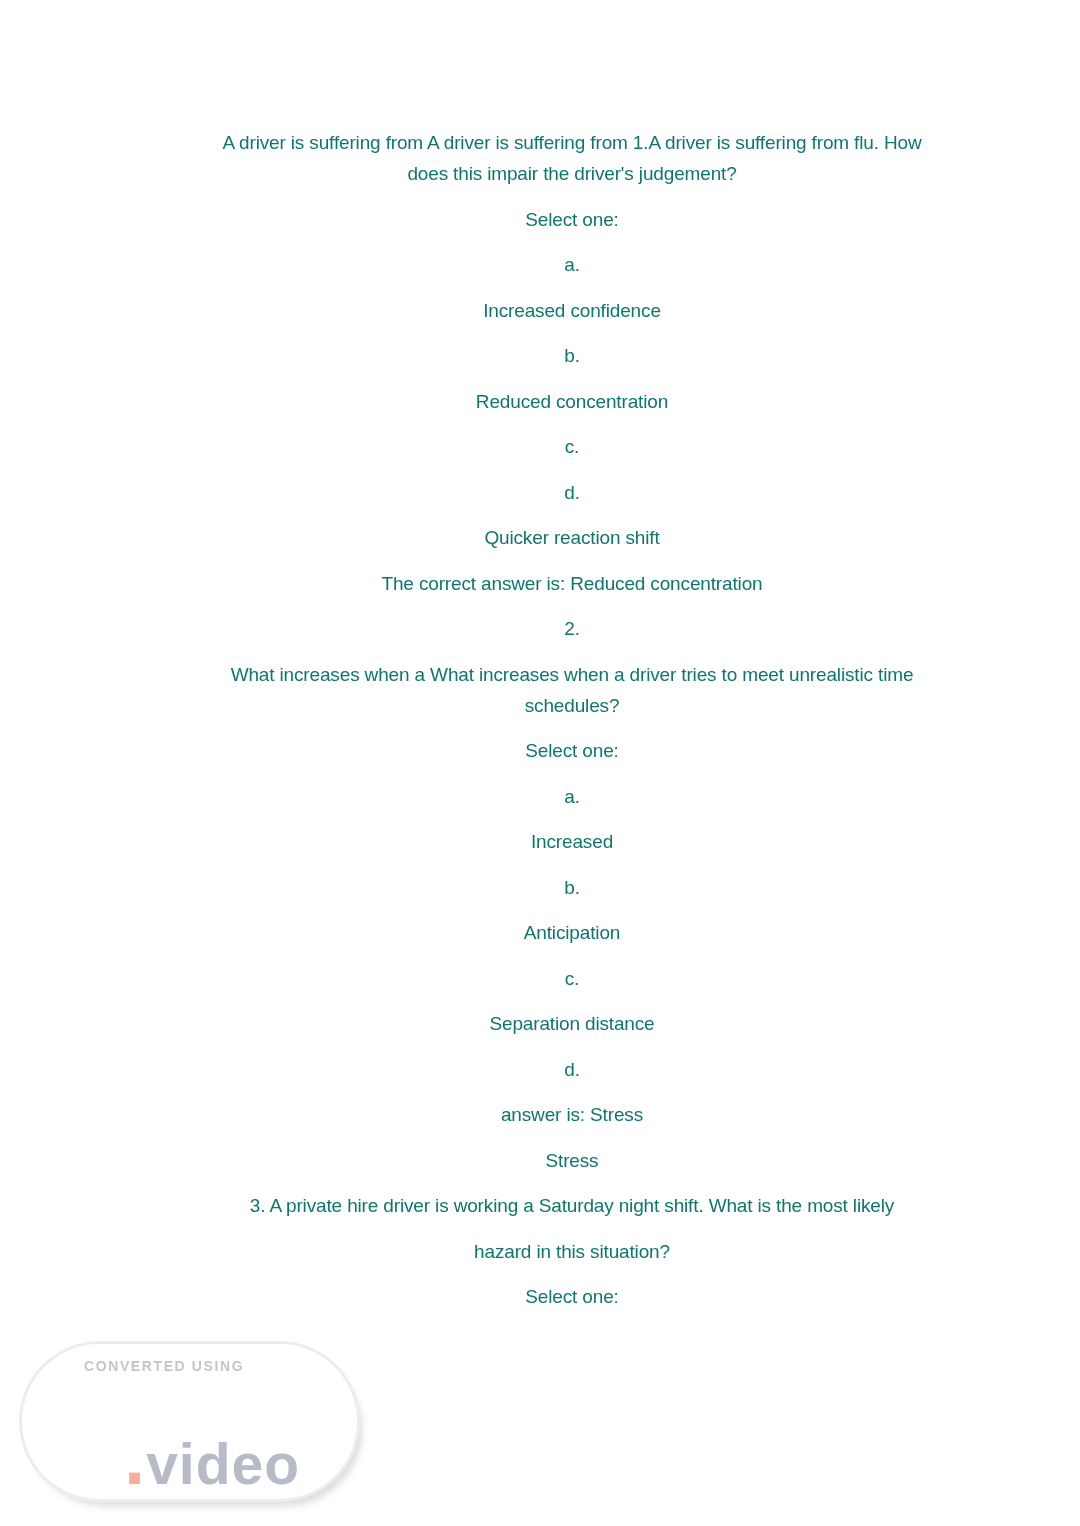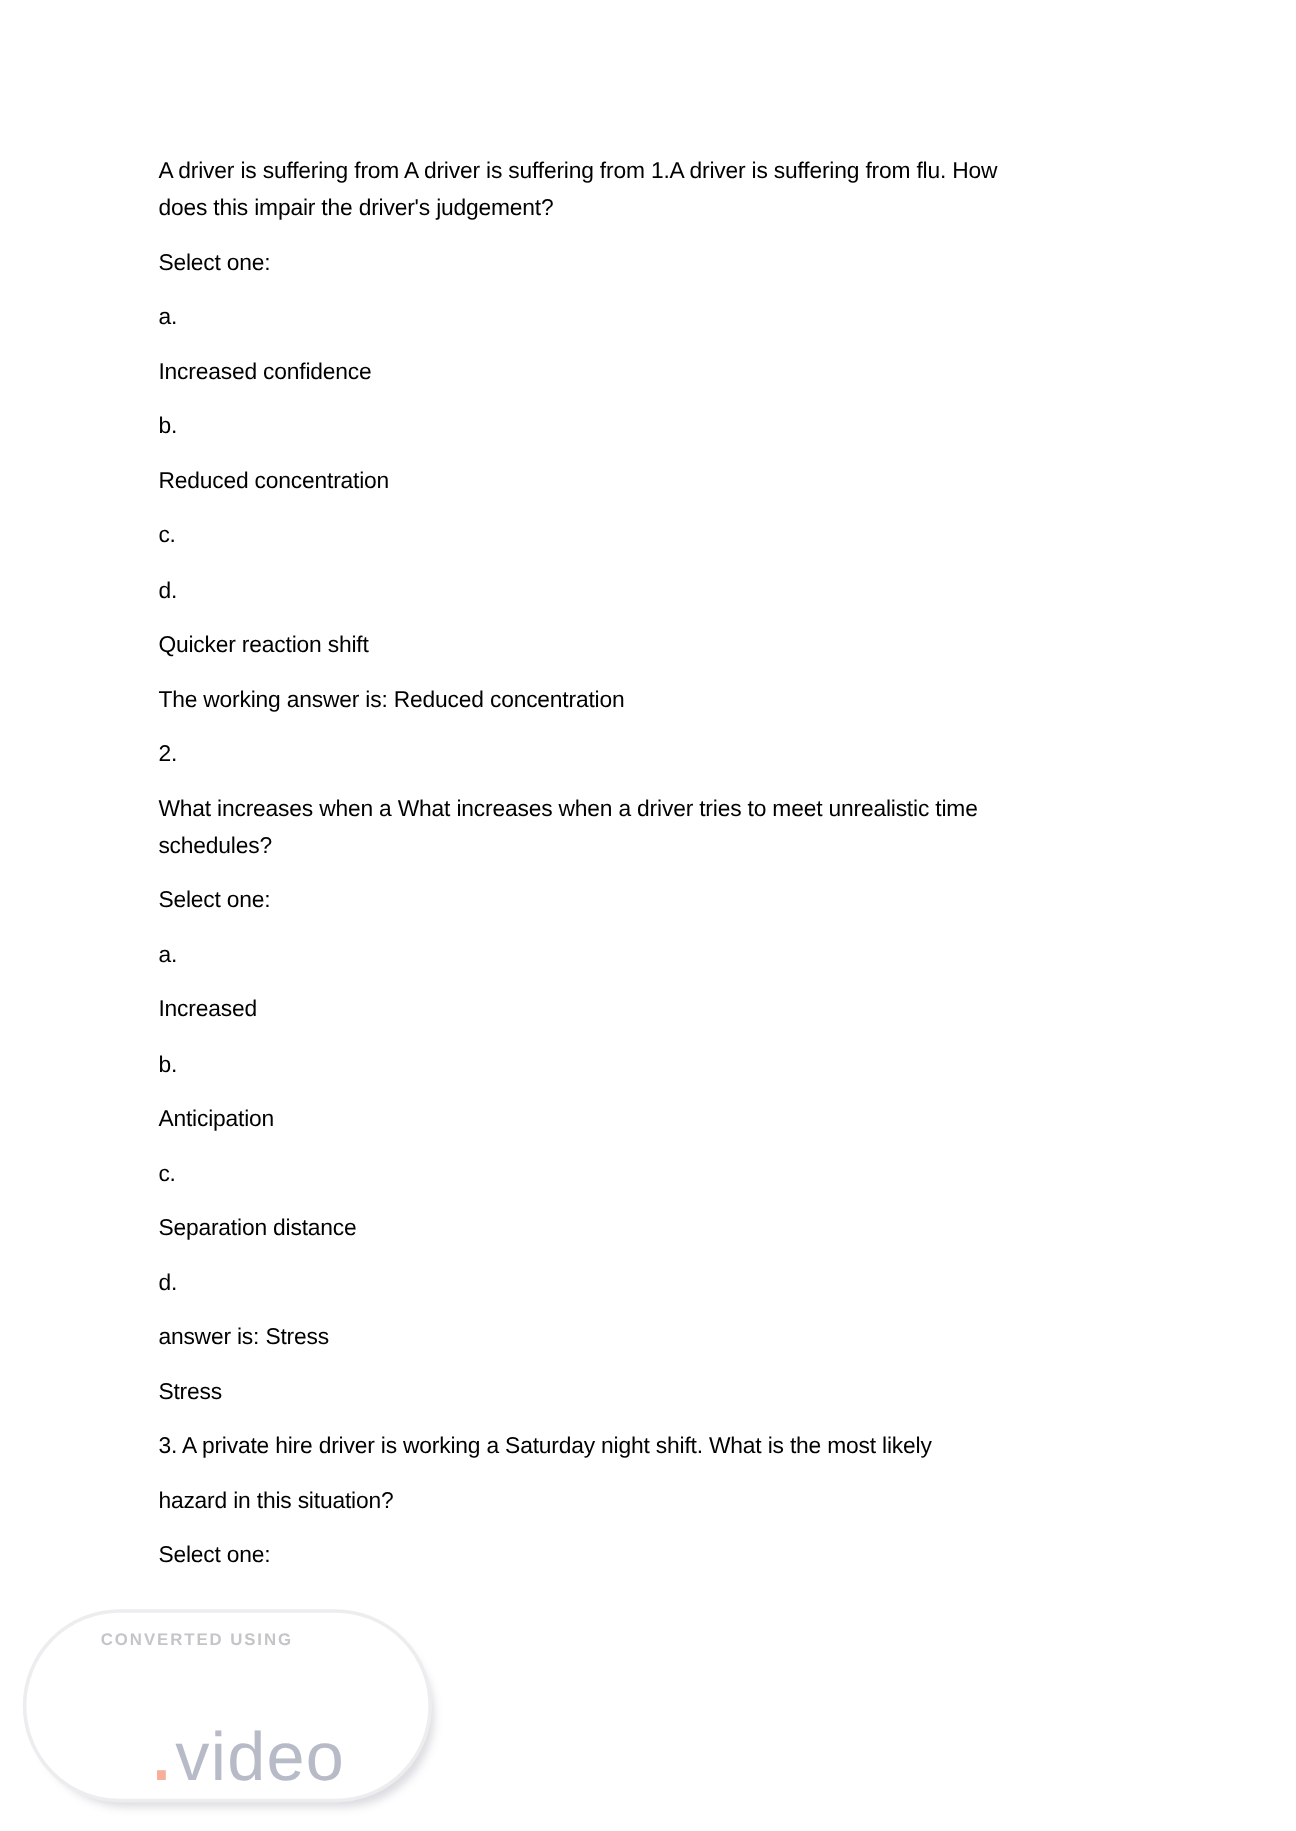--- a/index.html
+++ b/index.html
@@ -17,22 +17,23 @@
     position: relative;
     z-index: 2;
     padding: 127px 0 0 132px;
   }
   .doc p {
     margin: 0 0 14.5px 0;
     width: 880px;
     font-size: 19px;
     line-height: 31px;
     letter-spacing: -0.15px;
-    color: #000000;
+    color: #0f766e;
     white-space: pre-wrap;
+    text-align: center;
   }
 
   
   .watermark { position: absolute; inset: 0; z-index: 1; }
   .wm-pill {
     position: absolute;
     left: 19px; top: 1341px;
     width: 341px; height: 161px;
     background: #ffffff;
     border: 3px solid #ededf0;
@@ -58,21 +59,21 @@
     font-weight: 700;
     letter-spacing: 1px;
     color: #b7bac7;
     white-space: nowrap;
   }
   .wm-brand2 {
     position: absolute;
     left: 124px; top: 1436px;
     font-size: 57px;
     line-height: 1;
-    font-weight: 400;
+    font-weight: 700;
     letter-spacing: 1px;
     color: #b7bac7;
     white-space: nowrap;
   }
   .wm-dot {
     font-size: 76px;
     line-height: 0;
     color: #f8ae99;
   }
 </style>
@@ -89,21 +90,21 @@
     <p>A driver is suffering from A driver is suffering from 1.A driver is suffering from flu. How
 does this impair the driver's judgement?</p>
     <p>Select one:</p>
     <p>a.</p>
     <p>Increased confidence</p>
     <p>b.</p>
     <p>Reduced concentration</p>
     <p>c.</p>
     <p>d.</p>
     <p>Quicker reaction shift</p>
-    <p>The working answer is: Reduced concentration</p>
+    <p>The correct answer is: Reduced concentration</p>
     <p>2.</p>
     <p>What increases when a What increases when a driver tries to meet unrealistic time
 schedules?</p>
     <p>Select one:</p>
     <p>a.</p>
     <p>Increased</p>
     <p>b.</p>
     <p>Anticipation</p>
     <p>c.</p>
     <p>Separation distance</p>

